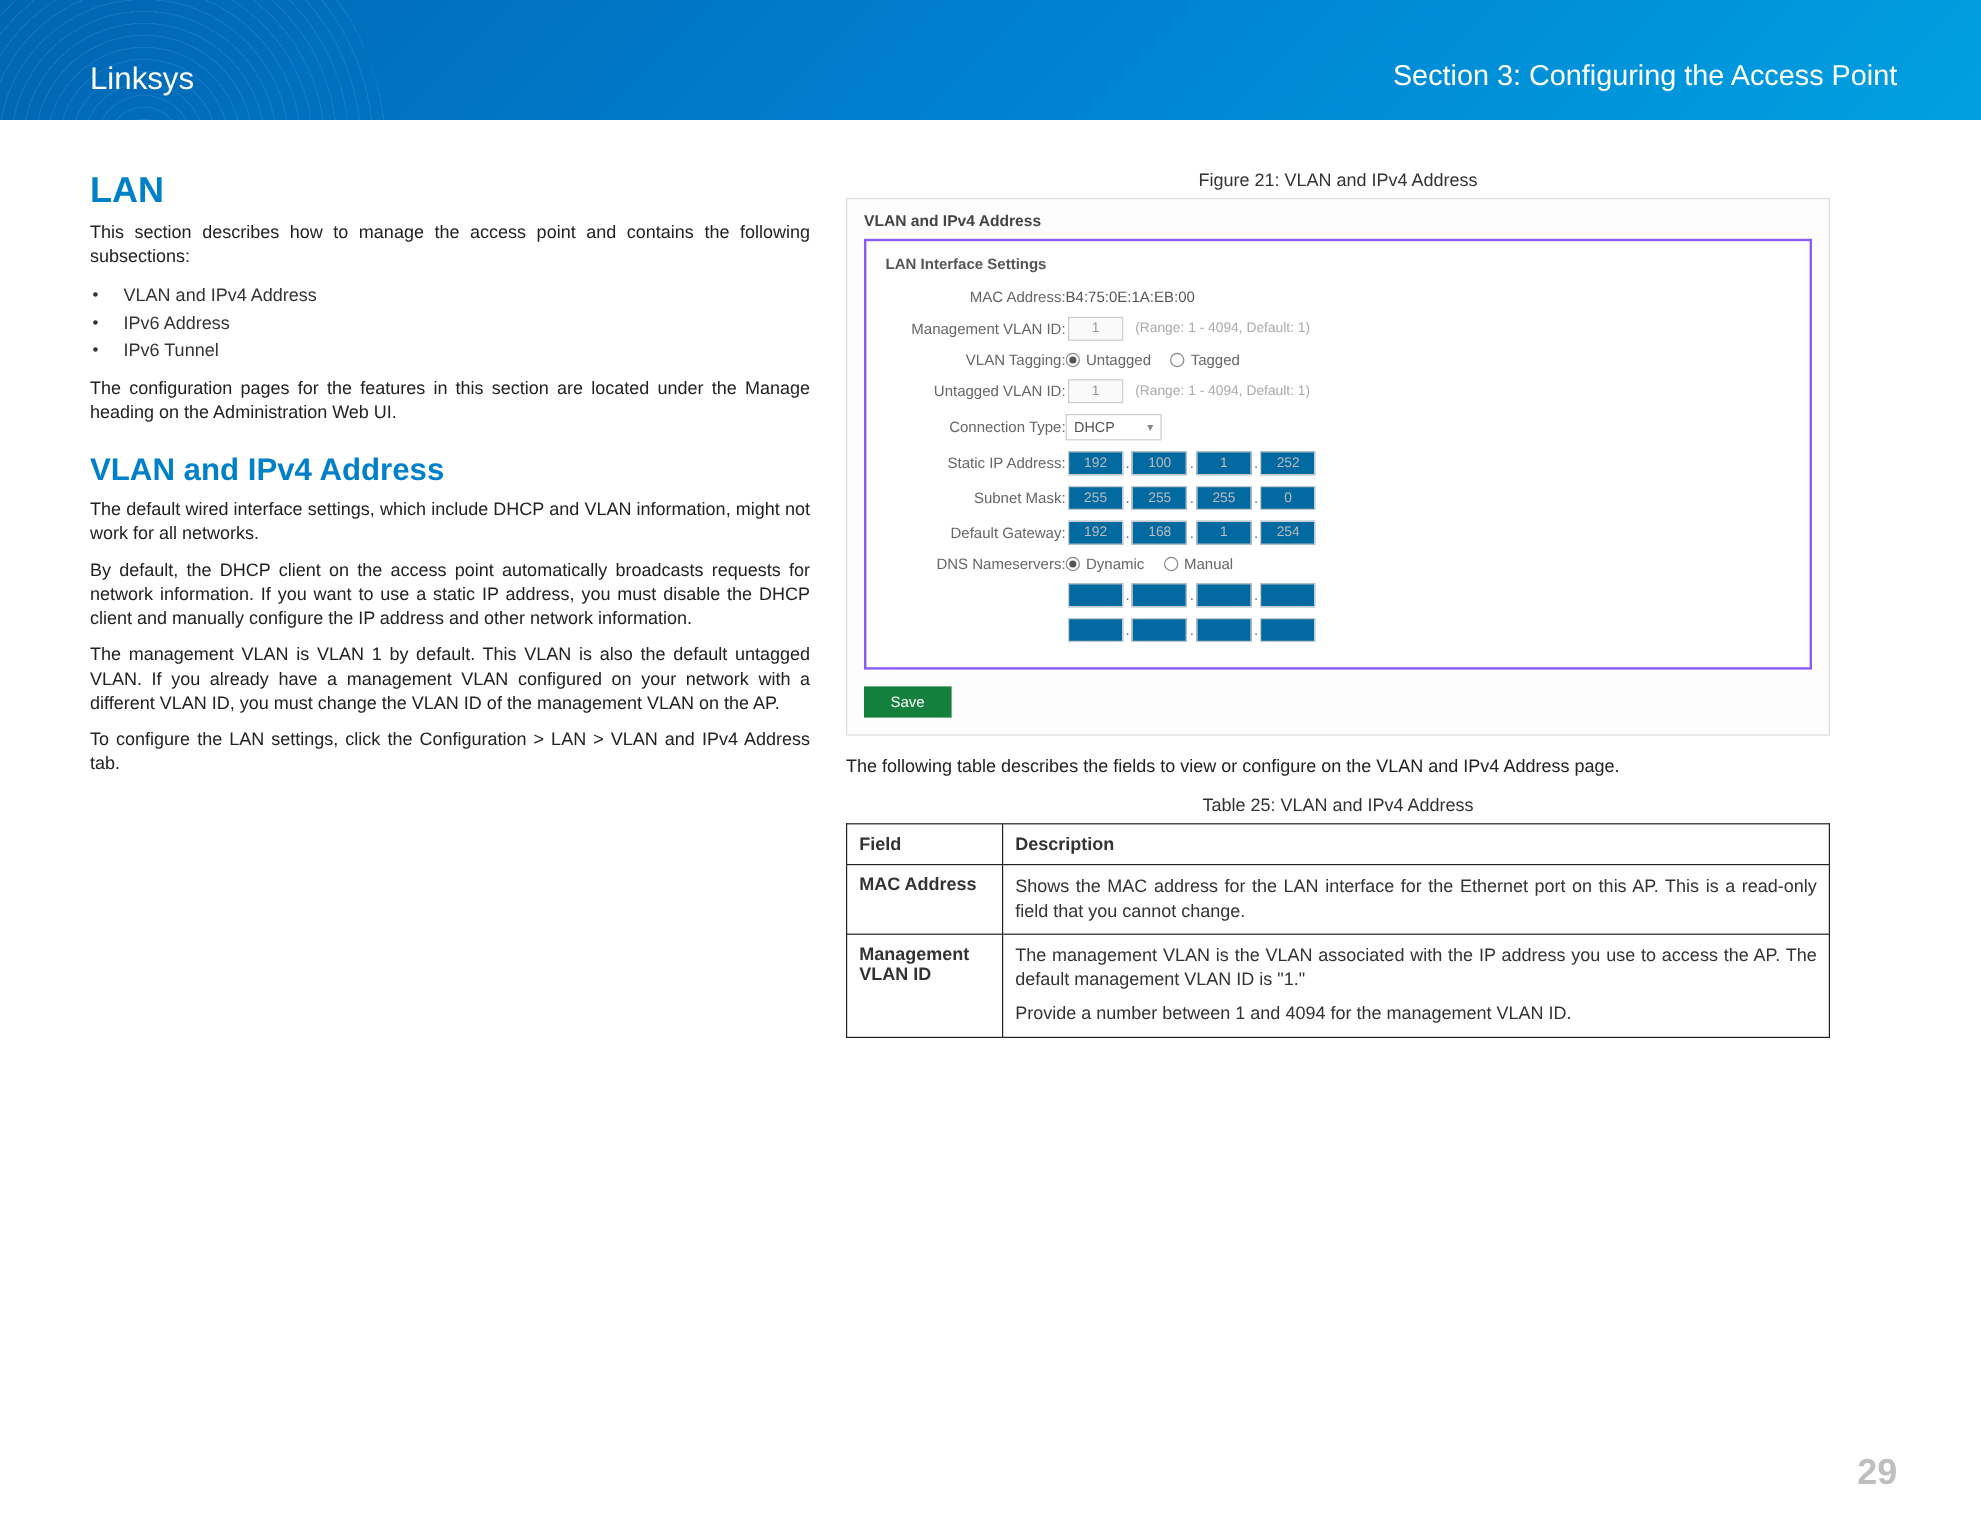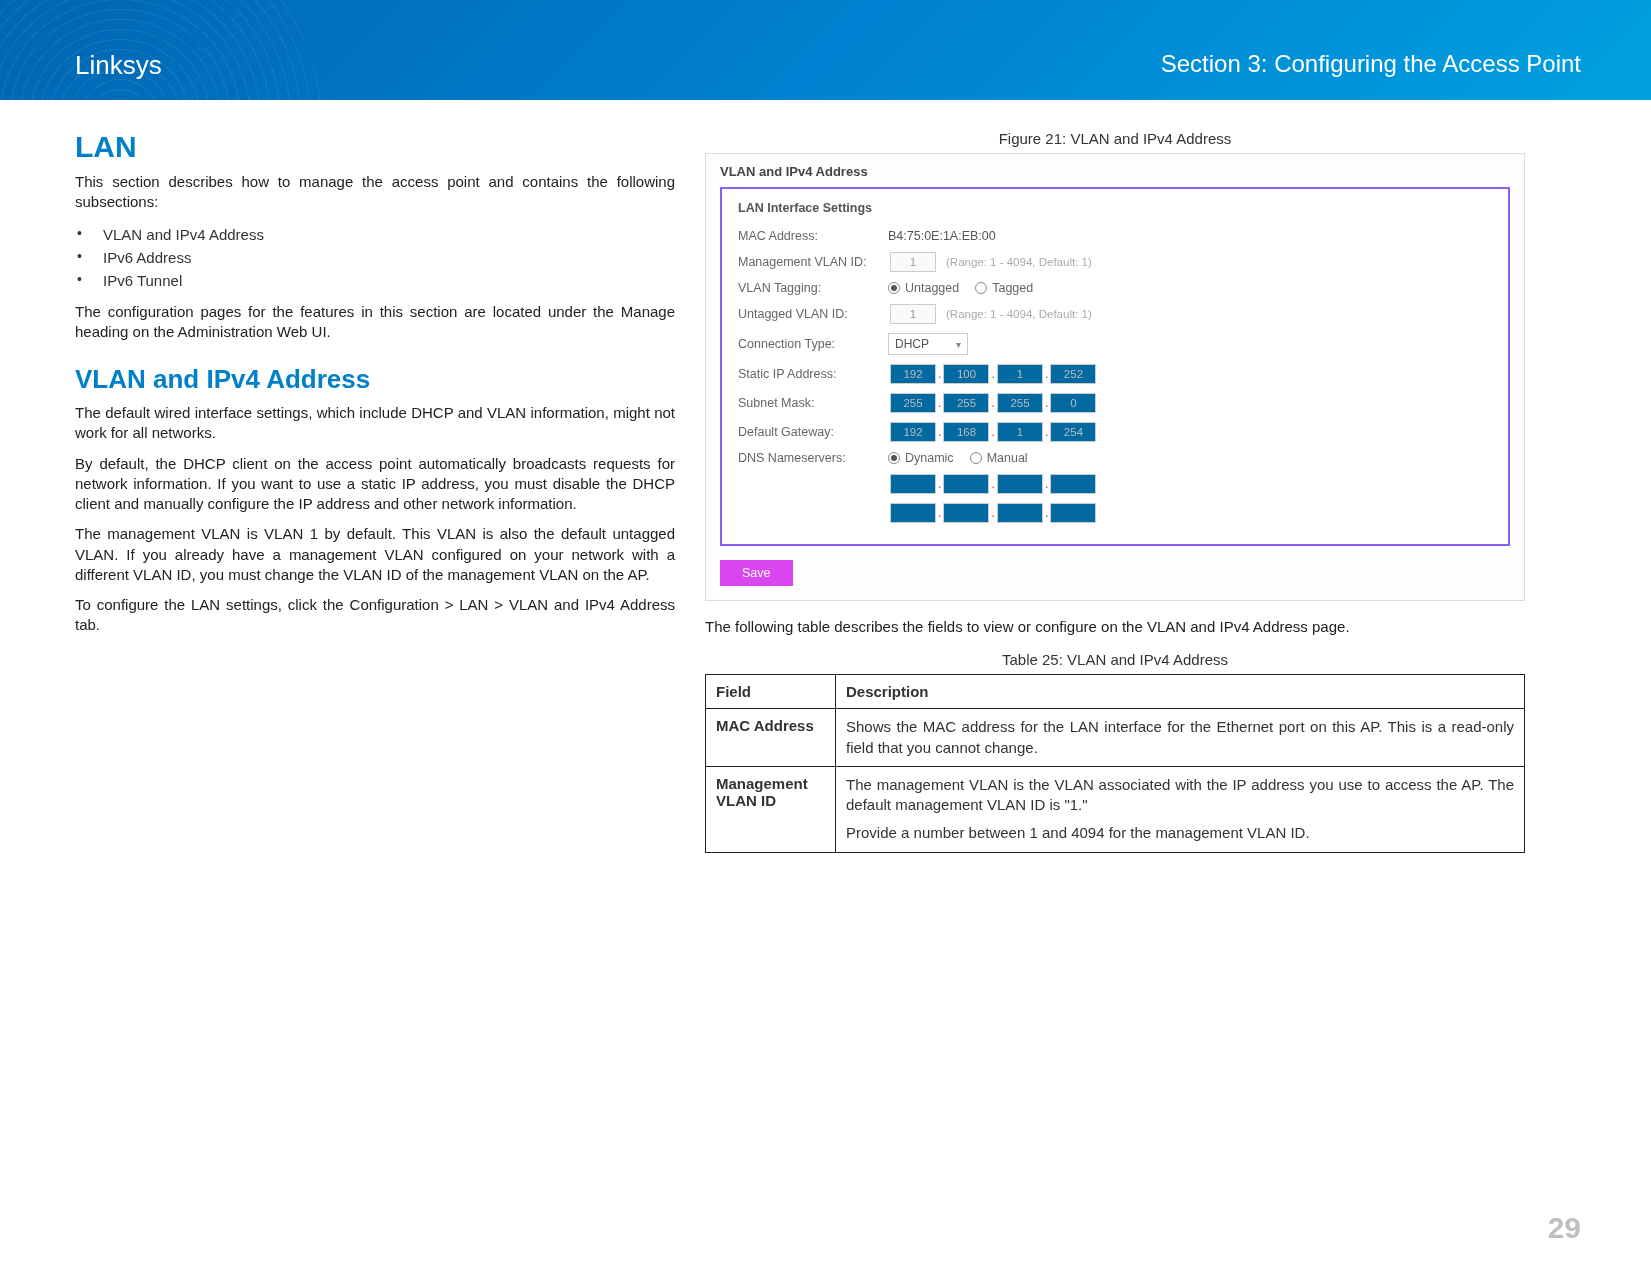--- a/index.html
+++ b/index.html
@@ -39,21 +39,21 @@
 .section-label {
   position: absolute;
   right: 70px;
   top: 50px;
   color: #fff;
   font-size: 24px;
   font-weight: 400;
 }
 .content {
   display: flex;
-  padding: 30px 70px 0 75px;
+  padding: 42px 70px 0 75px;
   gap: 30px;
 }
 .col-left { width: 600px; }
 .col-right { width: 820px; }
 h1 {
   color: #0080c8;
   font-size: 30px;
   font-weight: 700;
   margin-bottom: 8px;
 }
@@ -100,21 +100,21 @@
   margin-bottom: 16px;
 }
 .fig-title { font-weight: 700; font-size: 13px; color: #444; margin-bottom: 8px; }
 .fig-panel {
   background: #fff;
   border: 2px solid #8b5cf6;
   padding: 12px 16px;
 }
 .fig-panel-title { font-weight:700; font-size:12.5px; color:#555; margin-bottom:14px; }
 .fig-row { display:flex; align-items:center; margin:9px 0; font-size:12.5px; color:#666; }
-.fig-label { width:150px; }
+.fig-label { width:150px;text-align:right; }
 .fig-val { color:#555; }
 .fig-hint { color:#aaa; font-size:11.5px; margin-left:8px; }
 .fig-input {
   width:46px; height:20px; border:1px solid #ccc; background:#fafafa;
   display:inline-flex; align-items:center; justify-content:center;
   font-size:11.5px; color:#999; margin:0 2px;
 }
 .fig-input.disabled { background:#0369a1; color:#bbb; }
 .fig-select {
   width:80px; height:22px; border:1px solid #ccc; background:#fff;
@@ -125,21 +125,21 @@
 .fig-radio { display:inline-flex; align-items:center; margin-right:16px; font-size:12.5px; }
 .fig-radio .dot {
   width:12px; height:12px; border:1px solid #888; border-radius:50%;
   margin-right:5px; display:inline-block; position:relative;
 }
 .fig-radio.checked .dot::after {
   content:""; position:absolute; width:6px; height:6px; background:#555;
   border-radius:50%; left:2px; top:2px;
 }
 .save-btn {
-  margin-top:14px; background:#d946ef; color:#fff; font-size:12.5px;
+  margin-top:14px; background:#15803d; color:#fff; font-size:12.5px;
   padding:6px 22px; border:none; display:inline-block;
 }
 .table-caption { font-size:15px; text-align:center; margin:14px 0 6px 0; }
 table.desc {
   width: 100%;
   border-collapse: collapse;
   font-size: 15px;
 }
 table.desc th, table.desc td {
   border: 1.5px solid #222;

